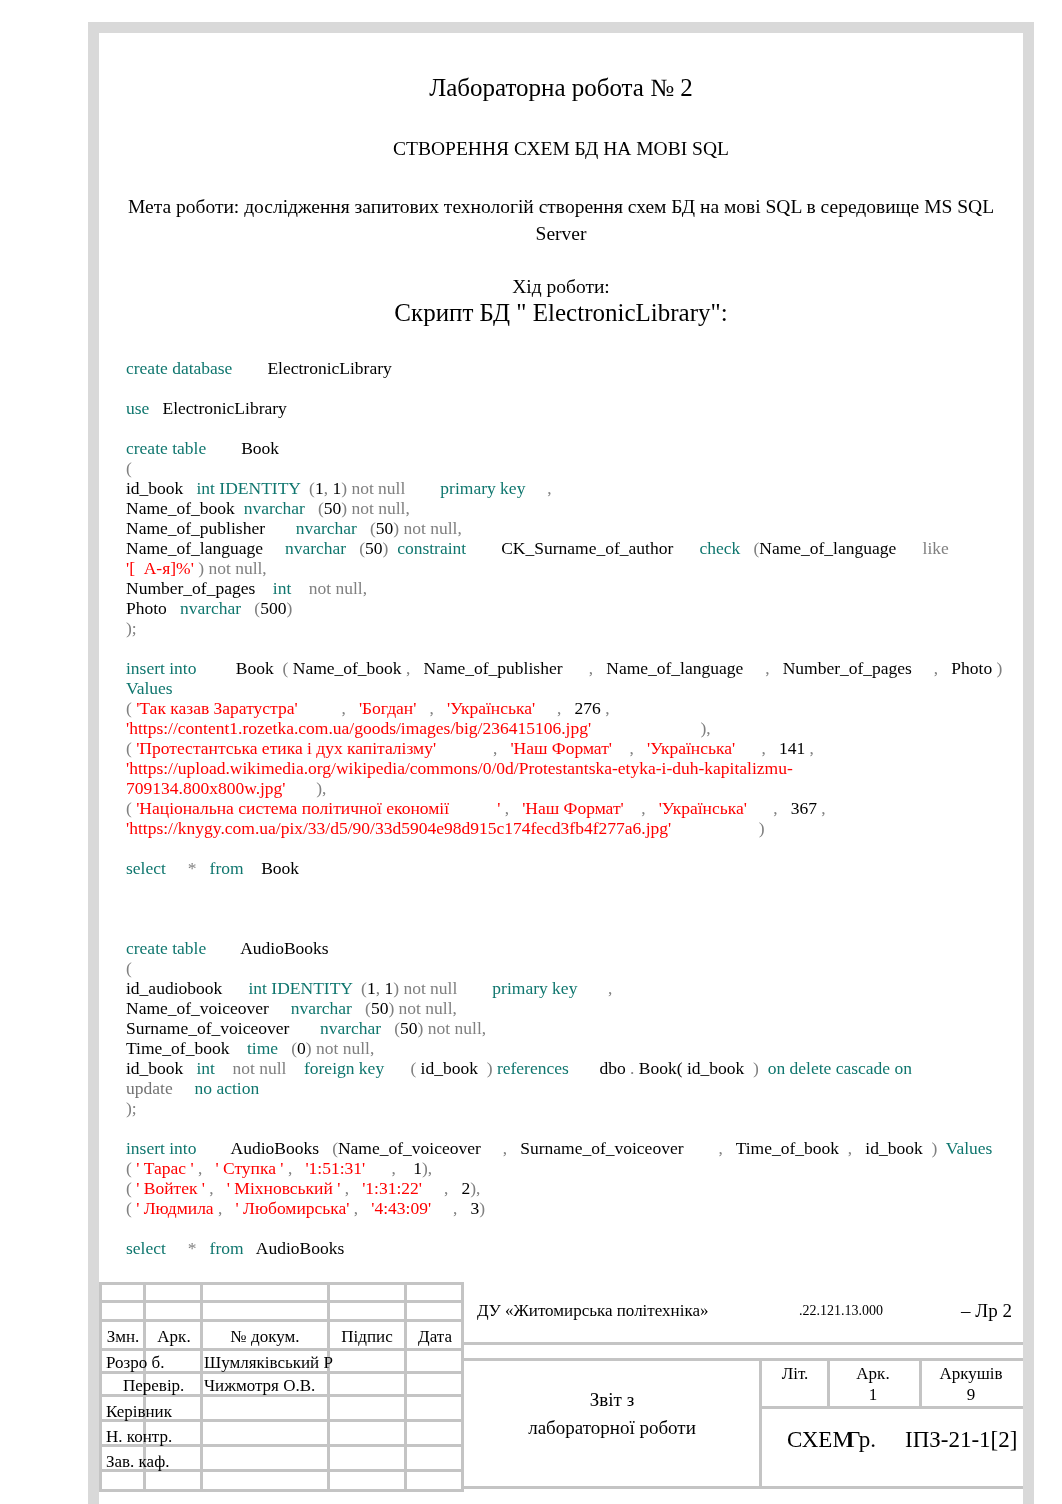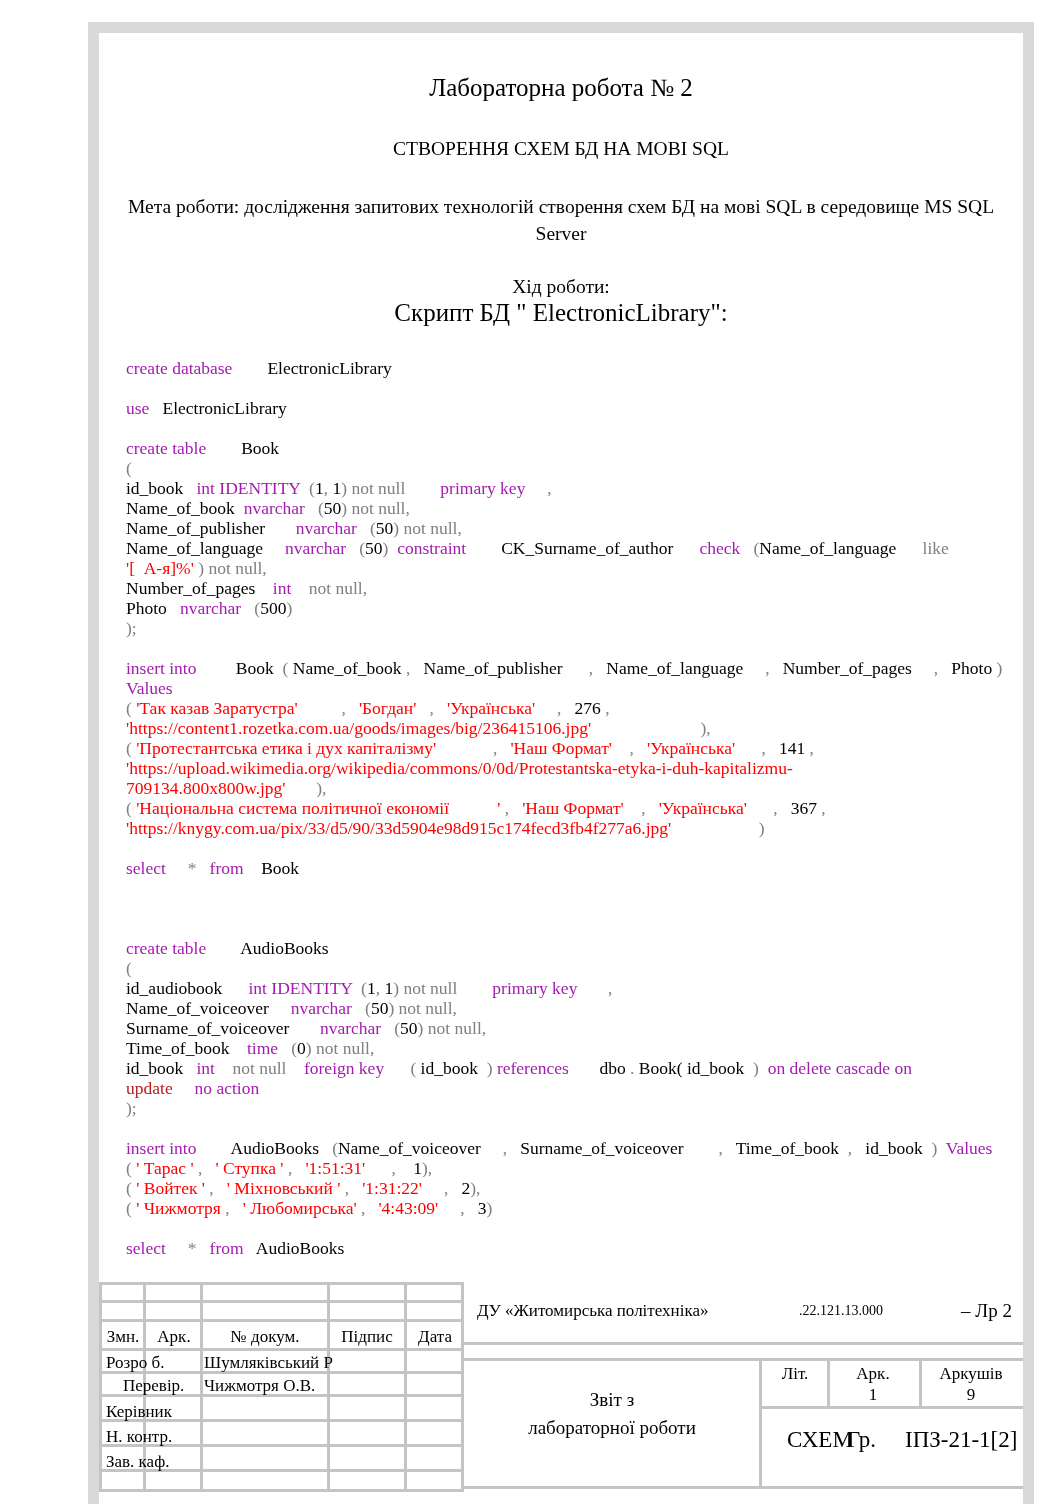--- a/index.html
+++ b/index.html
@@ -88,22 +88,22 @@
     line-height: 20px;
     font-family: "Liberation Serif", "DejaVu Serif", serif;
   }
   .code-line {
     white-space: pre-wrap;
     min-height: 20px;
   }
   .code-gap { height: 20px; }
   .code-gap-lg { height: 60px; }
 
-  .kw { color: #a21caf; margin-top: 43px; }
-  .kw2 { color: #b91c1c; }
+  .kw { color: #0f766e; margin-top: 43px; }
+  .kw2 { color: #737373; }
   .gy { color: #808080; }
   .st { color: #ff0000; }
   .pl { color: #000000; }
 
   
   #stamp {
     position: absolute;
     left: 99px;
     top: 1282px;
     width: 924px;
@@ -189,21 +189,21 @@
       <div class="code-line"><span class="pl">Name_of_voiceover</span><span class="pl">     </span><span class="kw">nvarchar</span><span class="gy">   (</span><span class="pl">50</span><span class="gy">)</span><span class="gy"> not null,</span></div>
       <div class="code-line"><span class="pl">Surname_of_voiceover</span><span class="pl">       </span><span class="kw">nvarchar</span><span class="gy">   (</span><span class="pl">50</span><span class="gy">)</span><span class="gy"> not null,</span></div>
       <div class="code-line"><span class="pl">Time_of_book</span><span class="pl">    </span><span class="kw">time</span><span class="gy">   (</span><span class="pl">0</span><span class="gy">)</span><span class="gy"> not null,</span></div>
       <div class="code-line"><span class="pl">id_book</span><span class="pl">   </span><span class="kw">int</span><span class="gy">    not null</span><span class="pl">    </span><span class="kw">foreign key</span><span class="gy">      (</span><span class="pl"> id_book</span><span class="gy">  )</span><span class="pl"> </span><span class="kw">references</span><span class="pl">       dbo</span><span class="gy"> . </span><span class="pl">Book(</span><span class="pl"> id_book</span><span class="gy">  )</span><span class="pl">  </span><span class="kw">on delete cascade on</span></div>
       <div class="code-line"><span class="kw2">update</span><span class="pl">     </span><span class="kw">no action</span></div>
       <div class="code-line"><span class="gy">);</span></div>
       <div class="code-gap"></div>
       <div class="code-line"><span class="kw">insert into</span><span class="pl">        AudioBooks</span><span class="gy">   (</span><span class="pl">Name_of_voiceover</span><span class="gy">     ,</span><span class="pl">   Surname_of_voiceover</span><span class="gy">        ,</span><span class="pl">   Time_of_book</span><span class="gy">  ,</span><span class="pl">   id_book</span><span class="gy">  )</span><span class="pl">  </span><span class="kw">Values</span></div>
       <div class="code-line"><span class="gy">( </span><span class="st">' Тарас '</span><span class="gy"> ,</span><span class="pl">   </span><span class="st">' Ступка '</span><span class="gy"> ,</span><span class="pl">   </span><span class="st">'1:51:31'</span><span class="gy">      ,</span><span class="pl">    1</span><span class="gy">),</span></div>
       <div class="code-line"><span class="gy">( </span><span class="st">' Войтек '</span><span class="gy"> ,</span><span class="pl">   </span><span class="st">' Міхновський '</span><span class="gy"> ,</span><span class="pl">   </span><span class="st">'1:31:22'</span><span class="gy">     ,</span><span class="pl">   2</span><span class="gy">),</span></div>
-      <div class="code-line"><span class="gy">( </span><span class="st">' Чижмотря</span><span class="gy"> ,</span><span class="pl">   </span><span class="st">' Любомирська'</span><span class="gy"> ,</span><span class="pl">   </span><span class="st">'4:43:09'</span><span class="gy">     ,</span><span class="pl">   3</span><span class="gy">)</span></div>
+      <div class="code-line"><span class="gy">( </span><span class="st">' Людмила</span><span class="gy"> ,</span><span class="pl">   </span><span class="st">' Любомирська'</span><span class="gy"> ,</span><span class="pl">   </span><span class="st">'4:43:09'</span><span class="gy">     ,</span><span class="pl">   3</span><span class="gy">)</span></div>
       <div class="code-gap"></div>
       <div class="code-line"><span class="kw">select</span><span class="gy">     *</span><span class="pl">   </span><span class="kw">from</span><span class="pl">   AudioBooks</span></div>
     </div>
 
 </div>
 
 <div id="stamp">
 
   <div class="stamp-grid-line-h" style="top:0px; width:365px;"></div>
   <div class="stamp-grid-line-h" style="top:18px; width:365px;"></div>

